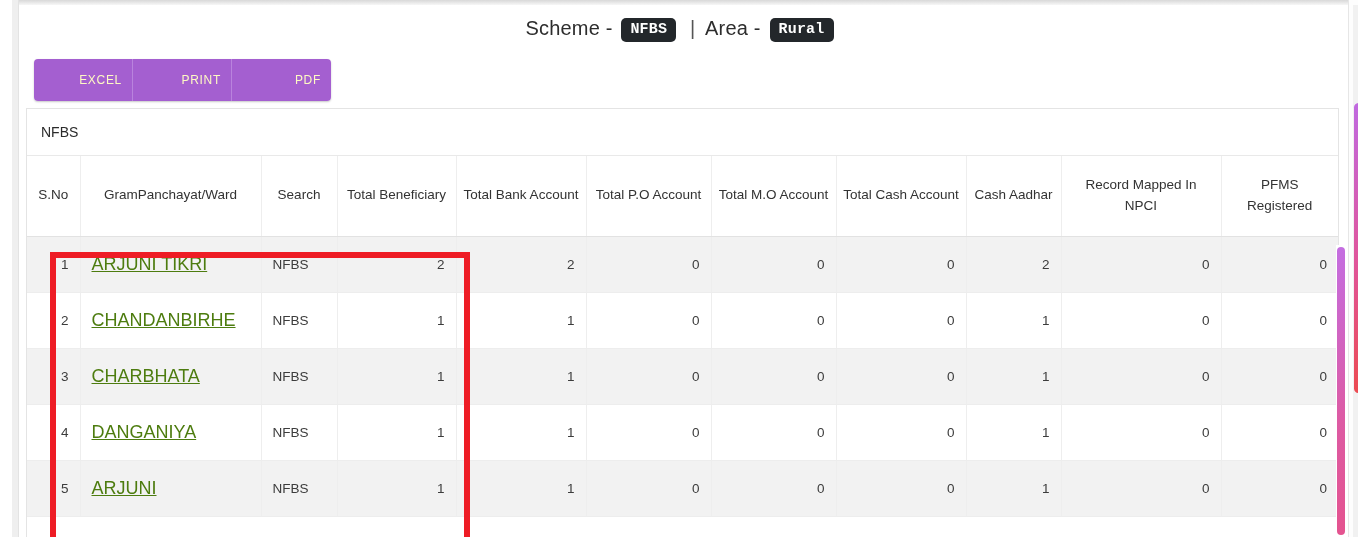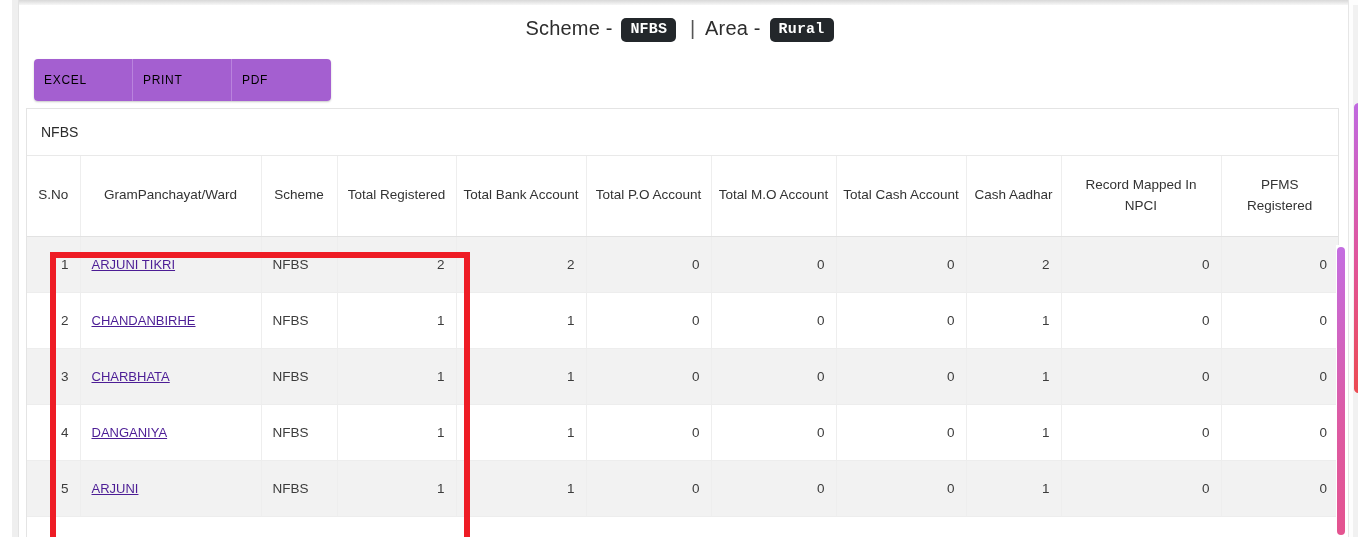--- a/index.html
+++ b/index.html
@@ -86,27 +86,27 @@
   .btn-group {
     position: absolute;
     left: 14px; top: 7px;
     display: flex;
     border-radius: 4px;
     overflow: hidden;
     box-shadow: 0 1px 2px rgba(0,0,0,.22);
   }
   .btn {
     background: #a45fd0;
-    color: #000000;
+    color: #fef9c3;
     font-size: 12px;
     letter-spacing: .7px;
     padding: 0 10px;
     height: 42px;
     line-height: 42px;
-    text-align: left;
+    text-align: right;
     border: none;
     border-right: 1px solid #b983dd;
     cursor: pointer;
     font-family: "Liberation Sans", sans-serif;
   }
   .btn:last-child { border-right: none; }
   .btn-excel { width: 99px; }
   .btn-pdf   { width: 99px; }
   .btn-print { width: 99px; }
 
@@ -187,23 +187,23 @@
   table.grid td:last-child { border-right: none; }
   table.grid tbody tr:nth-child(odd) td { background: #f2f2f2; }
   table.grid tbody tr:nth-child(even) td { background: #ffffff; }
 
   td.num { text-align: right; }
   td.sno { text-align: right; padding-right: 9px; }
   td.name { text-align: left; }
   td.scheme { text-align: left; }
 
   a.gp-link {
-    color: #4c1d95;
+    color: #4d7c0f;
     text-decoration: underline;
-    font-size: 13px;
+    font-size: 18px;
   }
 
   
   .inner-scroll-track {
     position: absolute; top: 245px; right: 24px; width: 10px; height: 292px;
     background: #ffffff;
   }
   .inner-scroll-thumb {
     position: absolute; top: 247px; right: 25px; width: 8px; height: 288px;
     border-radius: 4px;
@@ -261,22 +261,22 @@
           <col style="width:125px">
           <col style="width:130px">
           <col style="width:95px">
           <col style="width:160px">
           <col style="width:117px">
         </colgroup>
         <thead>
           <tr>
             <th>S.No</th>
             <th>GramPanchayat/Ward</th>
-            <th>Scheme</th>
-            <th>Total Registered</th>
+            <th>Search</th>
+            <th>Total Beneficiary</th>
             <th>Total Bank Account</th>
             <th>Total P.O Account</th>
             <th>Total M.O Account</th>
             <th>Total Cash Account</th>
             <th>Cash Aadhar</th>
             <th>Record Mapped In NPCI</th>
             <th>PFMS Registered</th>
           </tr>
         </thead>
         <tbody id="table-body">

